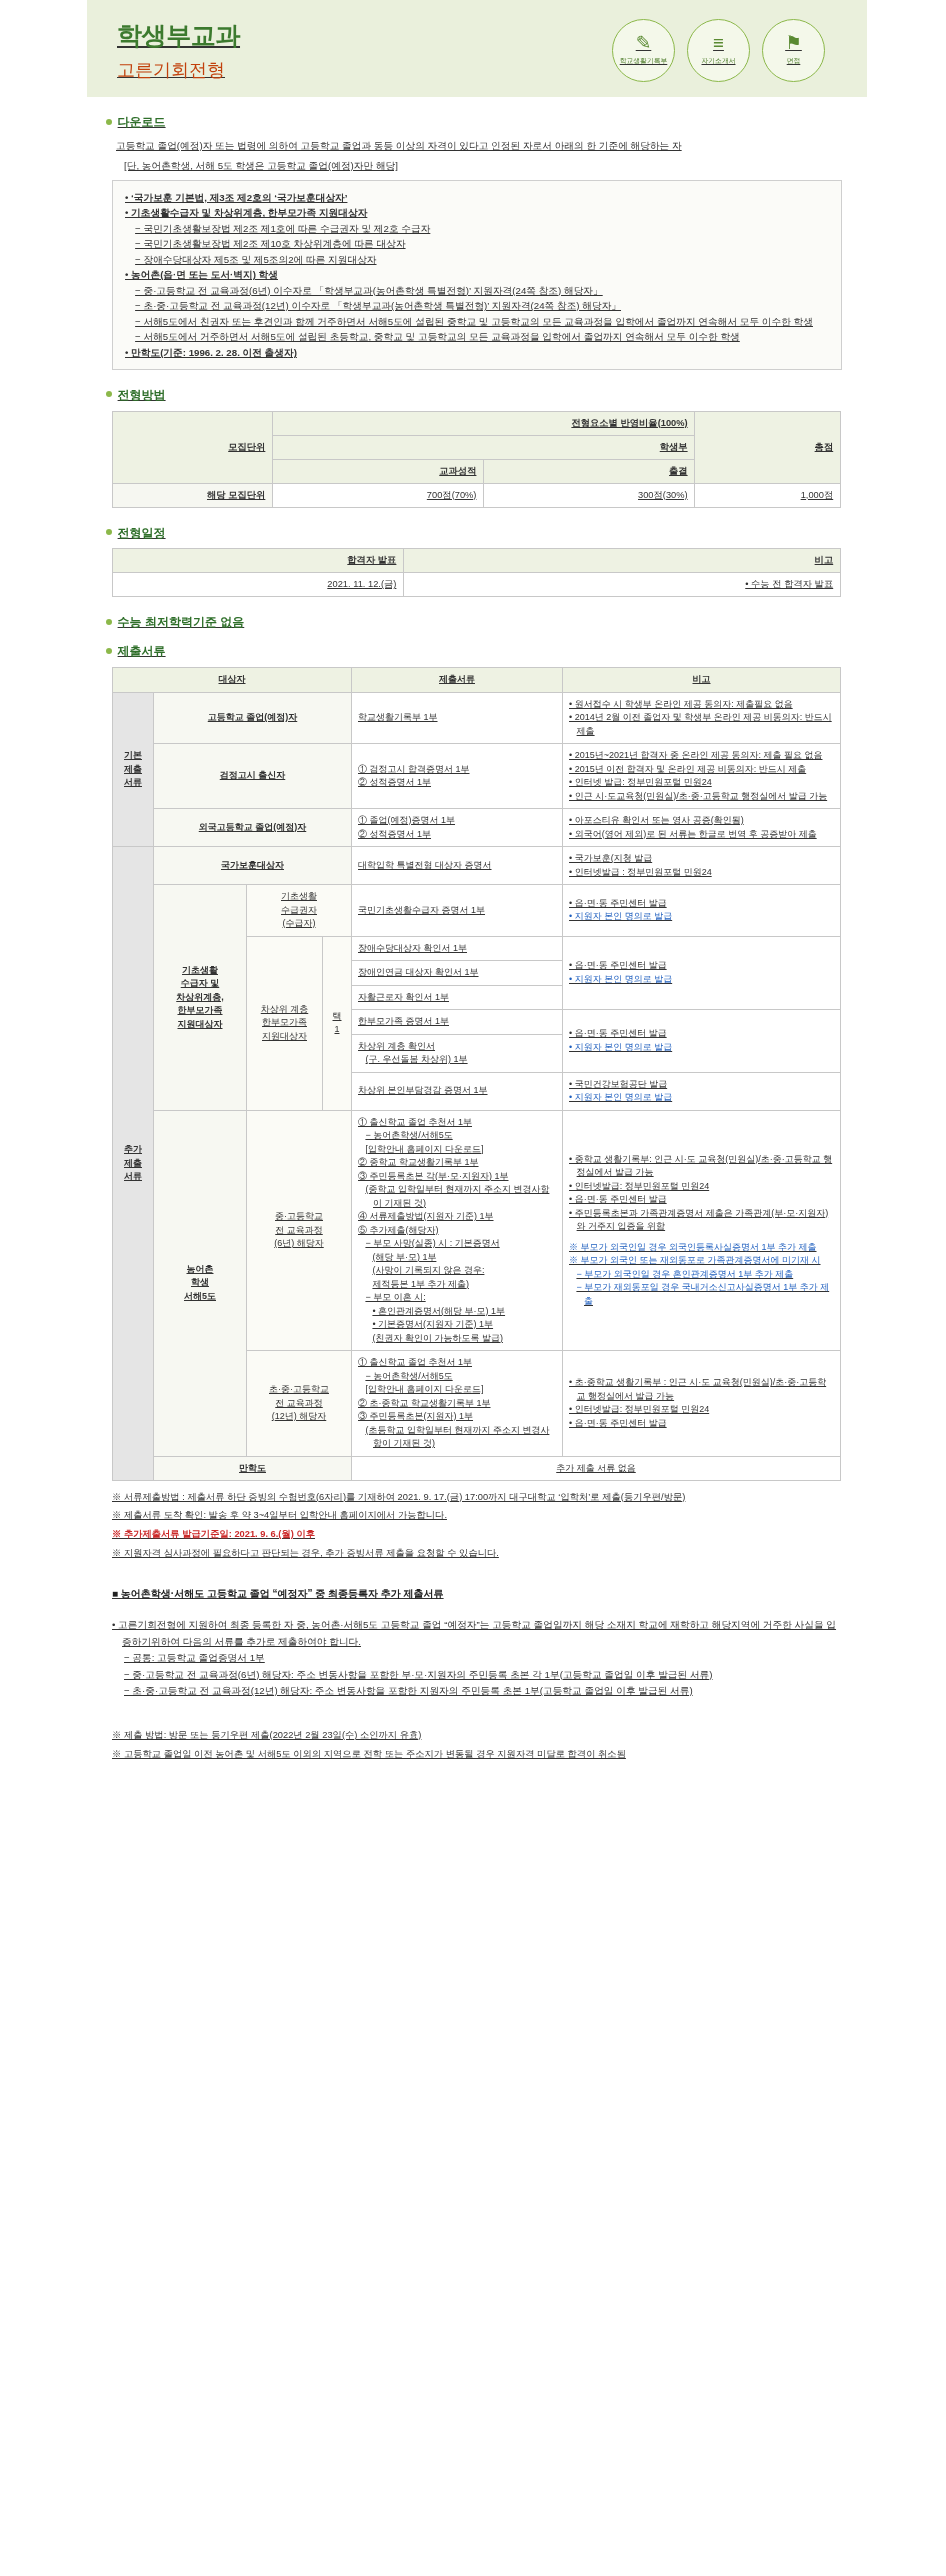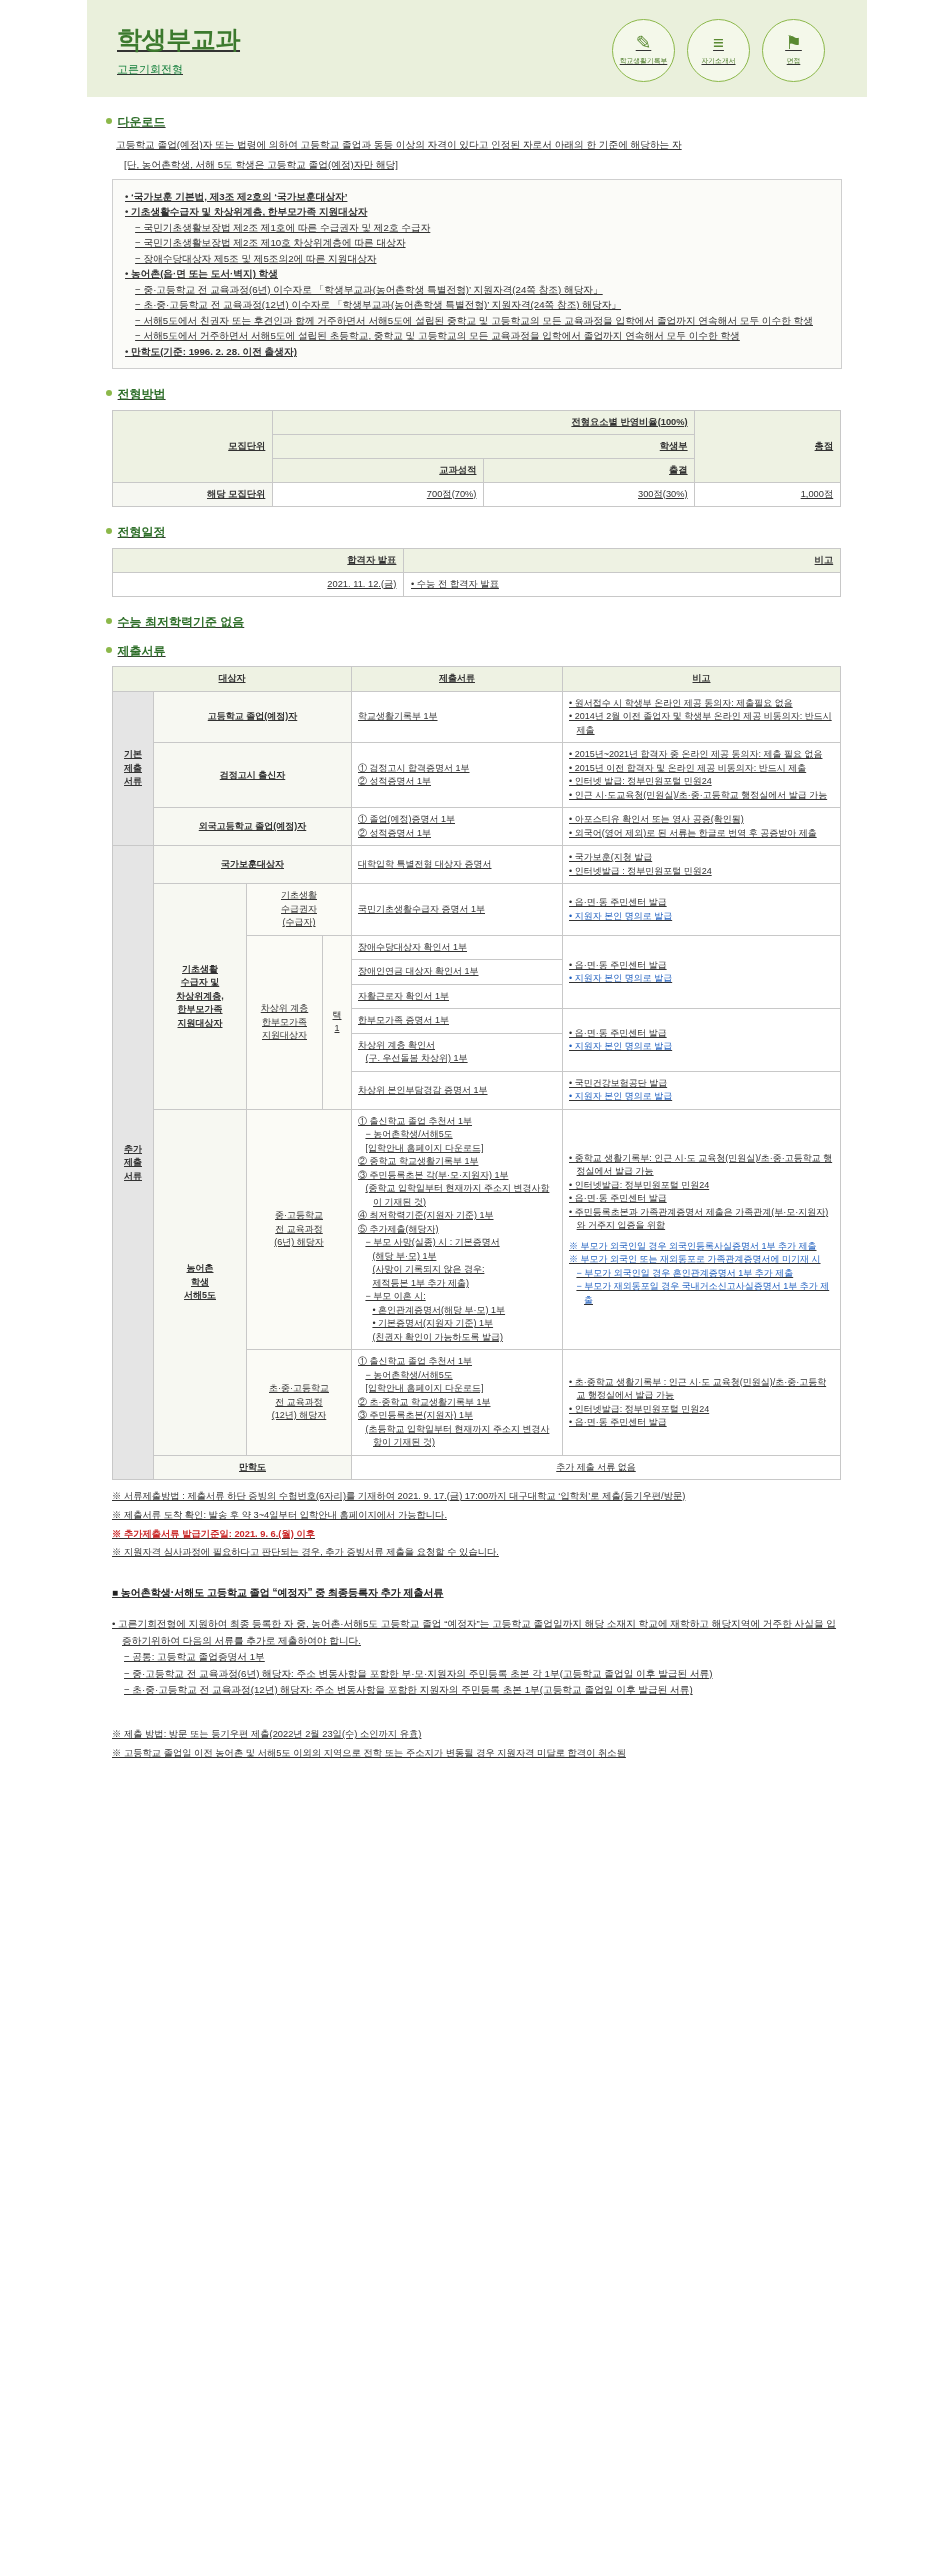--- a/index.html
+++ b/index.html
@@ -24,23 +24,23 @@
   }
   .header-left h1 {
     margin: 0 0 6.8px 0;
     font-size: 25px;
     font-weight: bold;
     color: #3c7a2e;
     letter-spacing: -0.4px;
   }
   .header-left h2 {
     margin: 0;
-    font-size: 11px;
+    font-size: 18px;
     font-weight: normal;
-    color: #15803d;
+    color: #c2410c;
   }
   .header-icons { display: flex; gap: 12px; align-items: center; padding-right: 17px;}
   .hicon {
     width: 63px; height: 63px;
     border-radius: 50%;
     border: 1.7px solid #8cb84a;
     background: #f4f8ea;
     display: flex;
     flex-direction: column;
     align-items: center;
@@ -98,21 +98,21 @@
     font-size: 9.3px;
   }
   table.tb th, table.tb td {
     border: 0.8px solid #c8c8c8;
     padding: 5px 6.8px;
     text-align: right;
     vertical-align: middle;
     color: #333;
   }
   table.tb th { background: #eef2e3; font-weight: bold; }
-  table.tb td.left { text-align: left; }
+  table.tb td.left { text-align: right; }
   table.tb td.name { background: #f6f7f1; font-weight: bold; }
 
   
   table.docs {
     border-collapse: collapse;
     width: calc(100% - 51px);
     margin: 3.4px 25px 8.5px 25px;
     font-size: 9px;
     table-layout: fixed;
   }
@@ -406,21 +406,21 @@
       <td class="sub" rowspan="2">농어촌<br>학생<br>서해5도</td>
       <td class="sub2" colspan="2">중·고등학교<br>전 교육과정<br>(6년) 해당자</td>
       <td>
         <ul>
           <li>① 출신학교 졸업 추천서 1부</li>
           <li class="dash">− 농어촌학생/서해5도</li>
           <li class="dash">[입학안내 홈페이지 다운로드]</li>
           <li>② 중학교 학교생활기록부 1부</li>
           <li>③ 주민등록초본 각(부·모·지원자) 1부</li>
           <li class="dash">(중학교 입학일부터 현재까지 주소지 변경사항이 기재된 것)</li>
-          <li>④ 최저학력기준(지원자 기준) 1부</li>
+          <li>④ 서류제출방법(지원자 기준) 1부</li>
           <li>⑤ 추가제출(해당자)</li>
           <li class="dash">− 부모 사망(실종) 시 : 기본증명서</li>
           <li class="dash2">(해당 부·모) 1부</li>
           <li class="dash2">(사망이 기록되지 않은 경우:</li>
           <li class="dash2">제적등본 1부 추가 제출)</li>
           <li class="dash">− 부모 이혼 시:</li>
           <li class="dash2">• 혼인관계증명서(해당 부·모) 1부</li>
           <li class="dash2">• 기본증명서(지원자 기준) 1부</li>
           <li class="dash2">(친권자 확인이 가능하도록 발급)</li>
         </ul>

